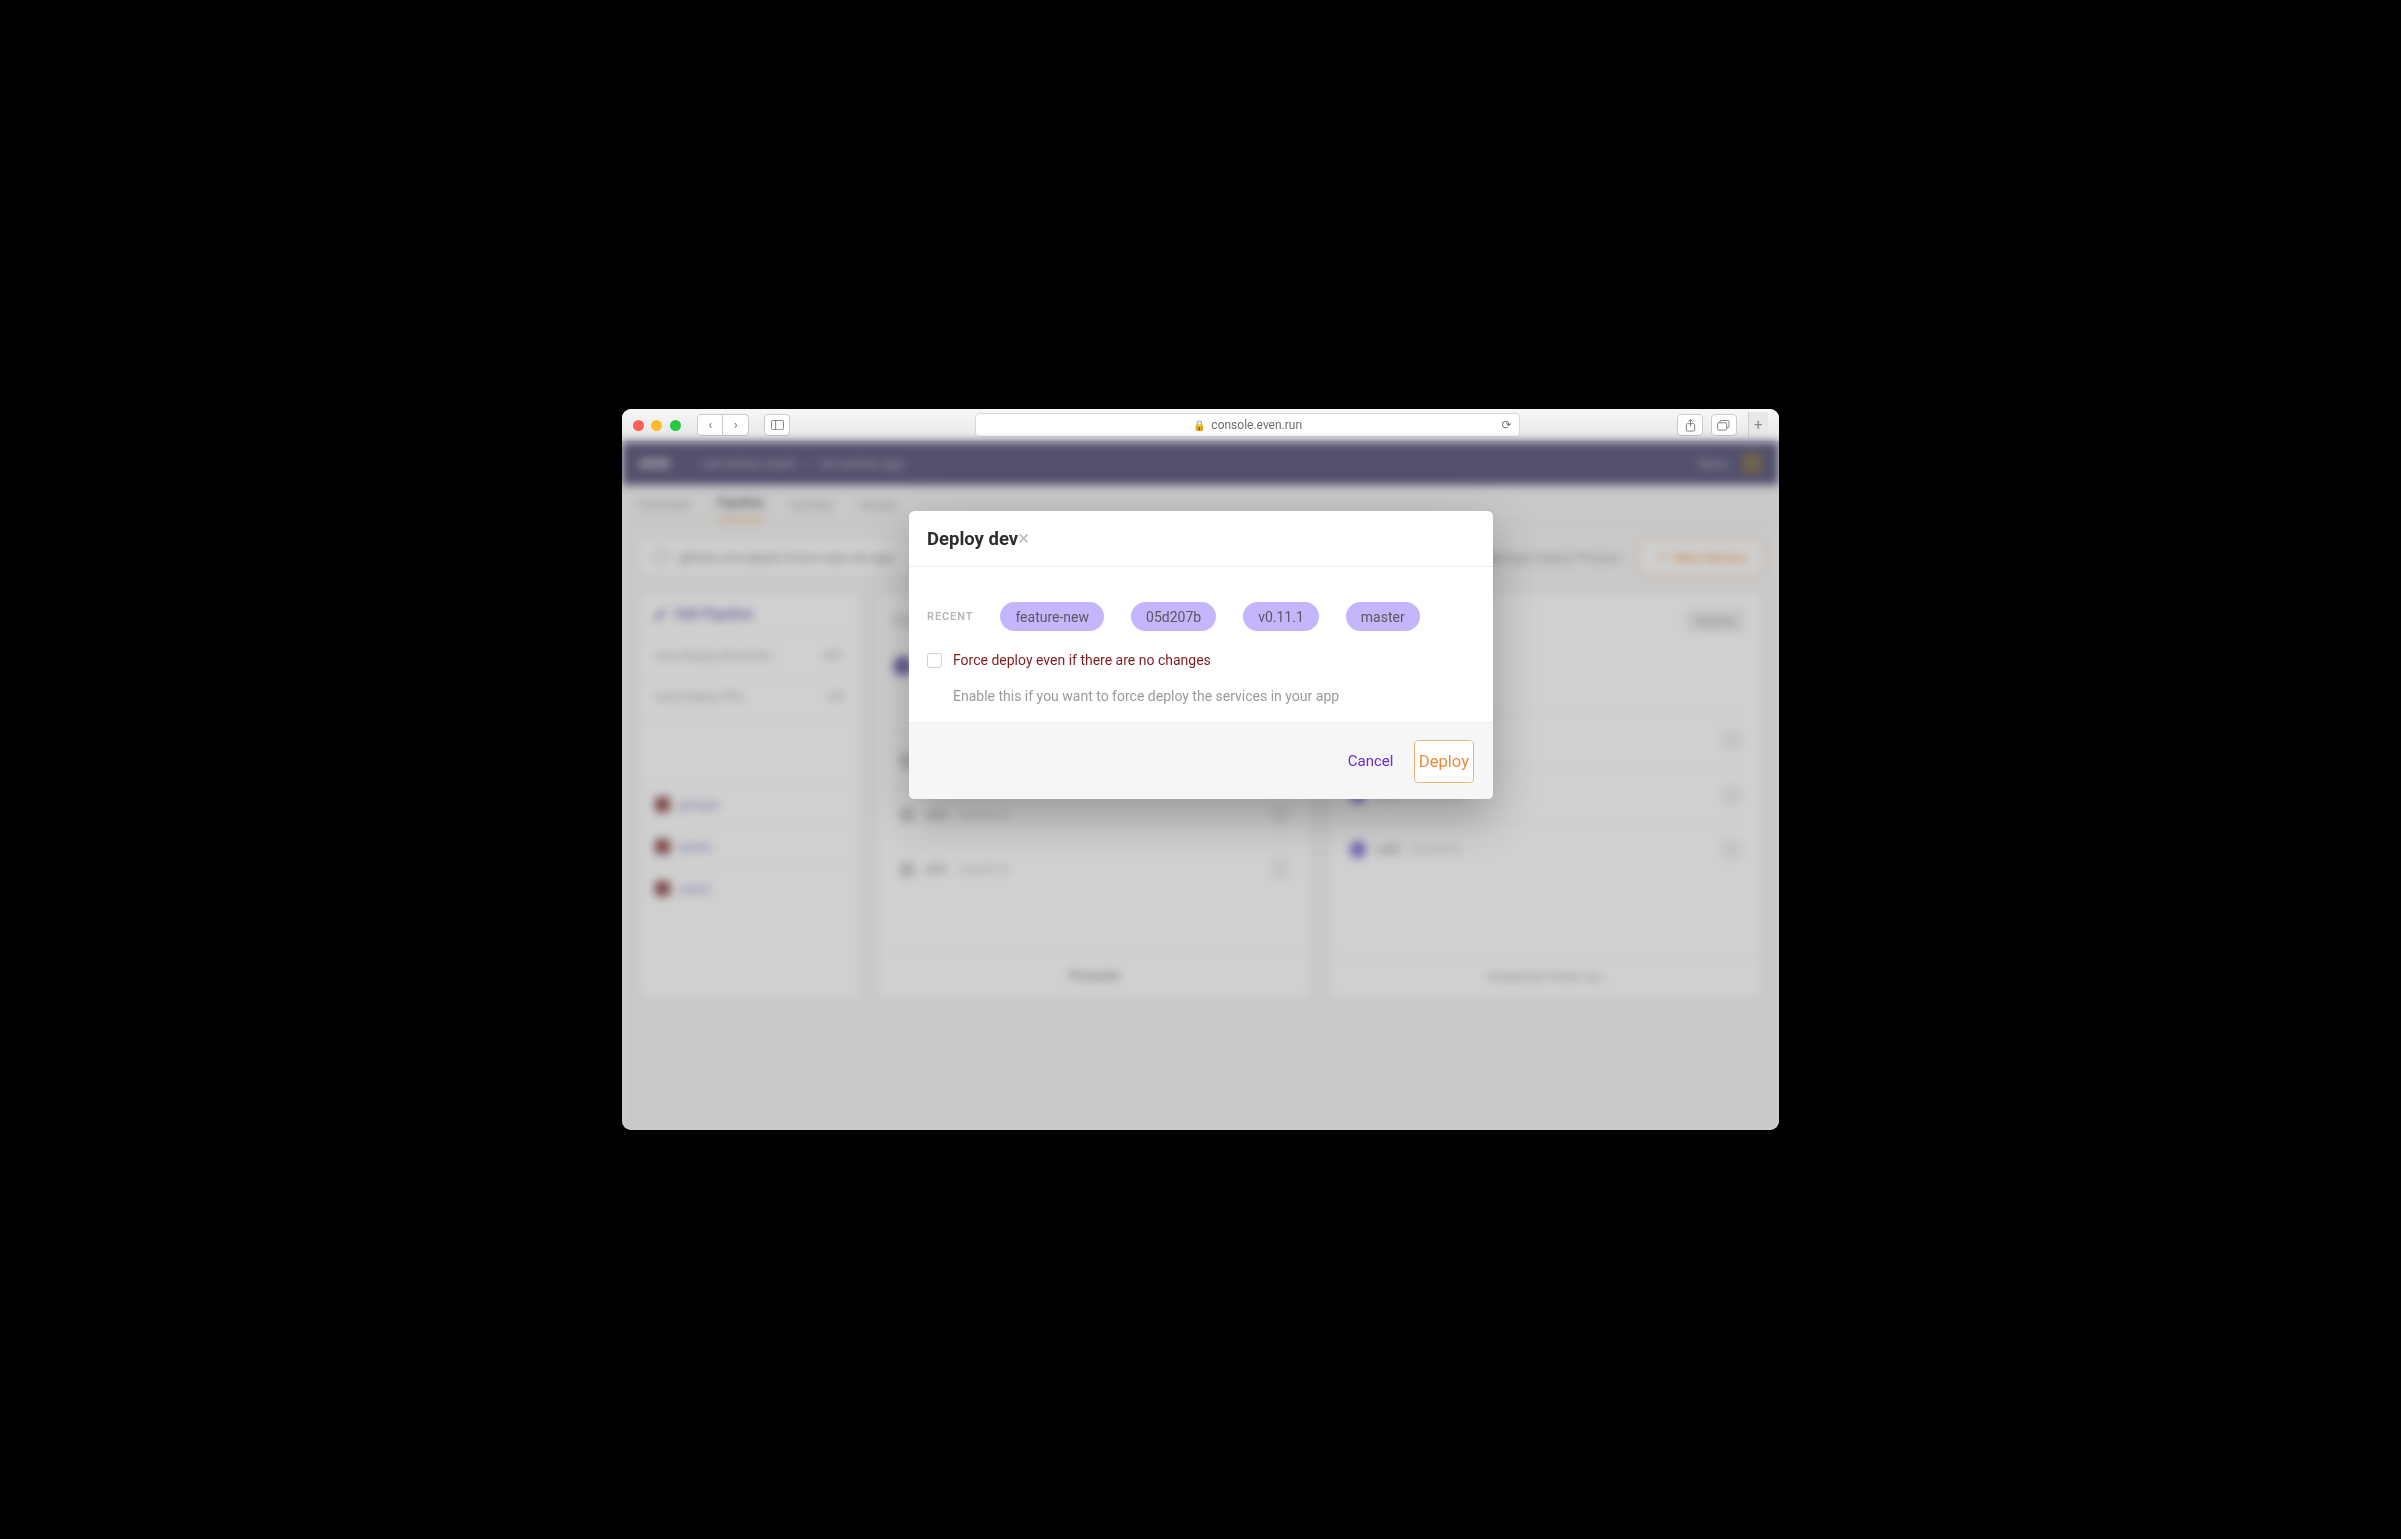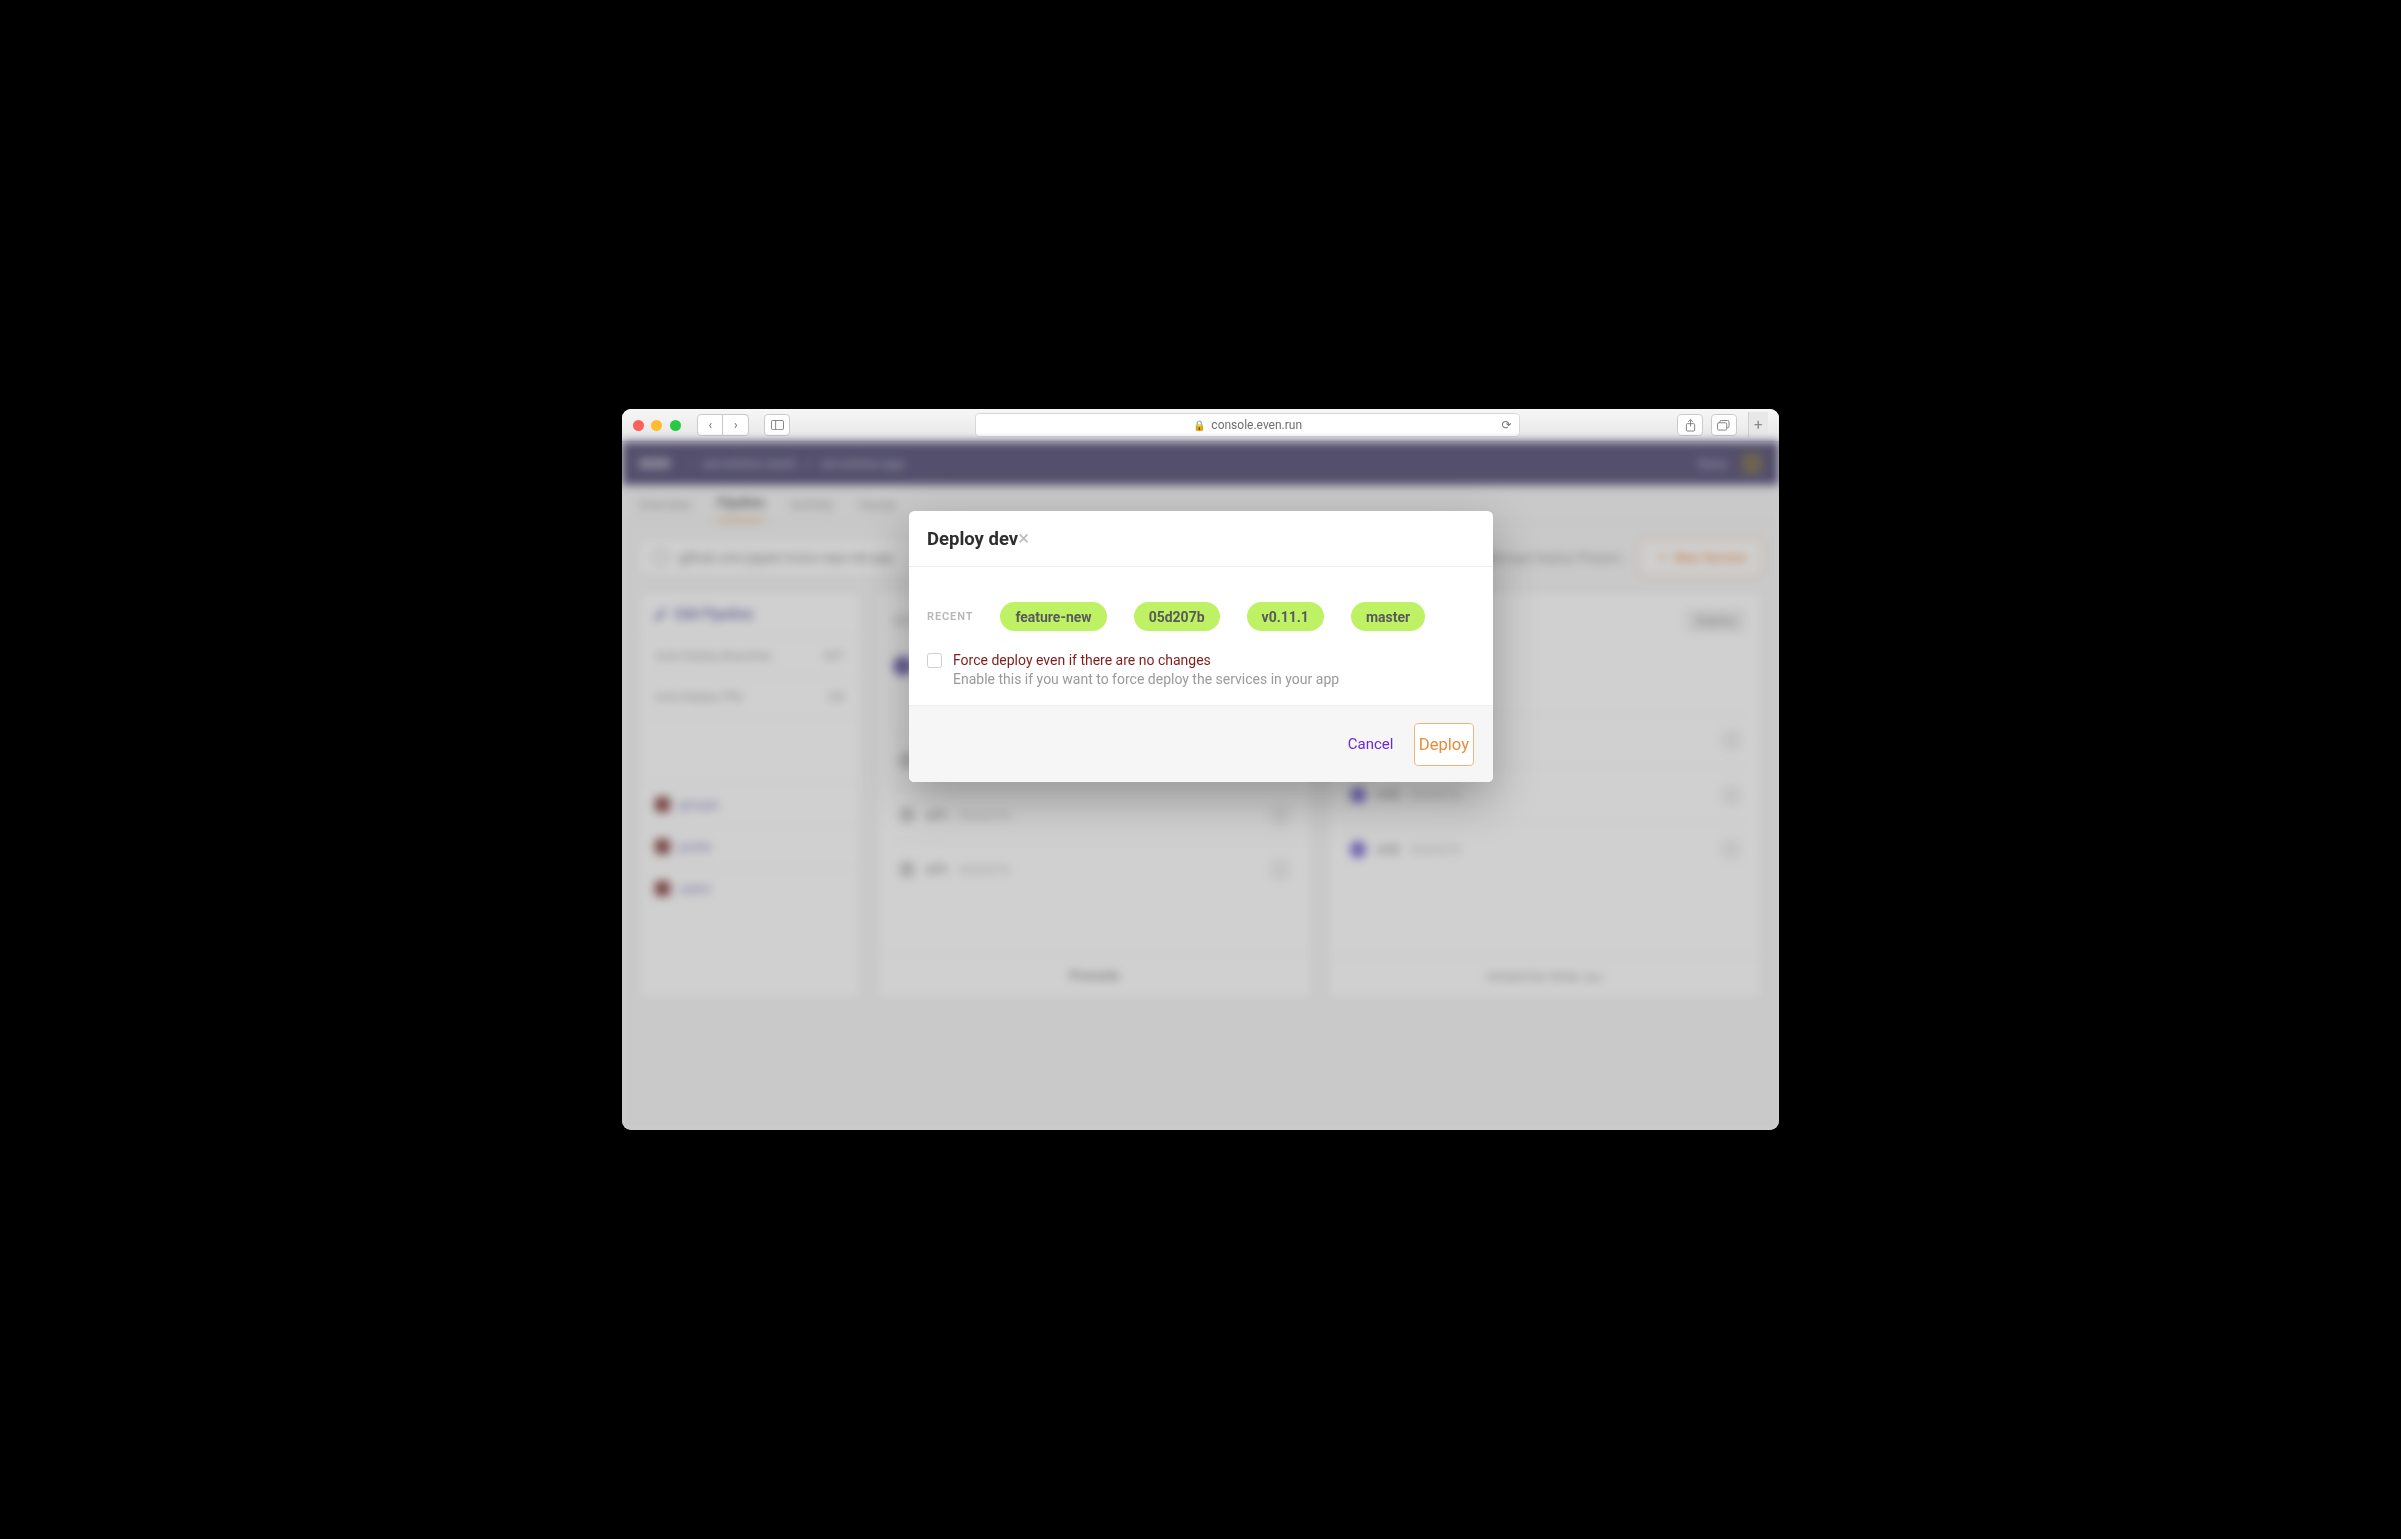--- a/index.html
+++ b/index.html
@@ -146,28 +146,28 @@
   .m-close{color:#bdbdbd;font-size:20.3px;line-height:1;cursor:pointer;}
   .m-body{padding:18.5px;}
   .ginput{
     width:100%;height:44px;border:0.9px solid #f0b27a;border-radius:4.6px;
     padding:0 15px;font-size:15.7px;color:#333;outline:none;
   }
   .ginput::placeholder{color:#9b9b9b;}
   .recent{display:flex;align-items:center;gap:27px;margin-top:16.6px;flex-wrap:wrap;}
   .recent-label{font-size:11px;letter-spacing:0.9px;color:#b7b7b7;font-weight:600;}
   .chip{
-    background:#bef264;color:#5a5a5a;padding:6.5px 15px;border-radius:16.6px;font-size:14px;cursor:pointer;font-weight:bold;
+    background:#c4b5fd;color:#5a5a5a;padding:6.5px 15px;border-radius:16.6px;font-size:14px;cursor:pointer;
   }
   .opt{display:flex;gap:11px;margin-top:20.3px;}
   .cb{
     width:15px;height:15px;border:0.9px solid #cfcfcf;border-radius:2.8px;margin-top:1.8px;flex:none;cursor:pointer;
   }
   .opt-title{font-size:14px;color:#7f1d1d;}
-  .opt-sub{font-size:14px;color:#9a9a9a;margin-top:3px;}
+  .opt-sub{font-size:14px;color:#9a9a9a;margin-top:20px;}
   .m-ft{
     background:#f6f6f6;border-top:0.9px solid #eee;
     padding:16.6px 18.5px;display:flex;justify-content:flex-end;align-items:center;gap:20.3px;
   }
   .btn-cancel{color:#6d28d9;font-size:15px;cursor:pointer;}
   .btn-deploy{
     border:0.9px solid #f0b27a;color:#e98b3a;background:#fff;
     padding:11px 4px;border-radius:4.6px;font-size:16.6px;cursor:pointer;
   }
 </style>

